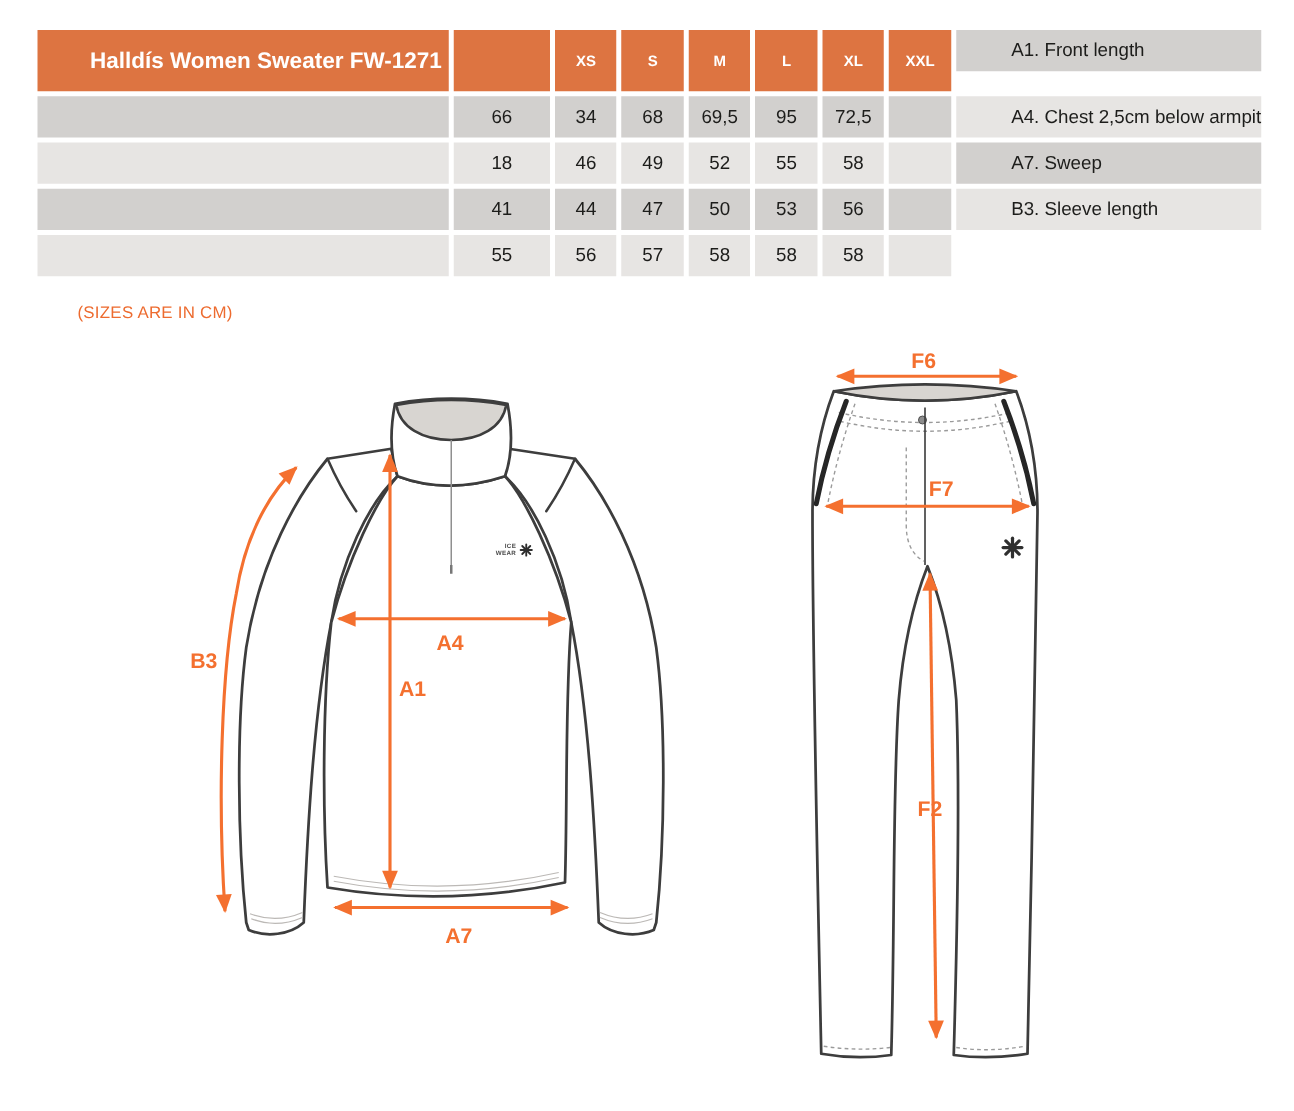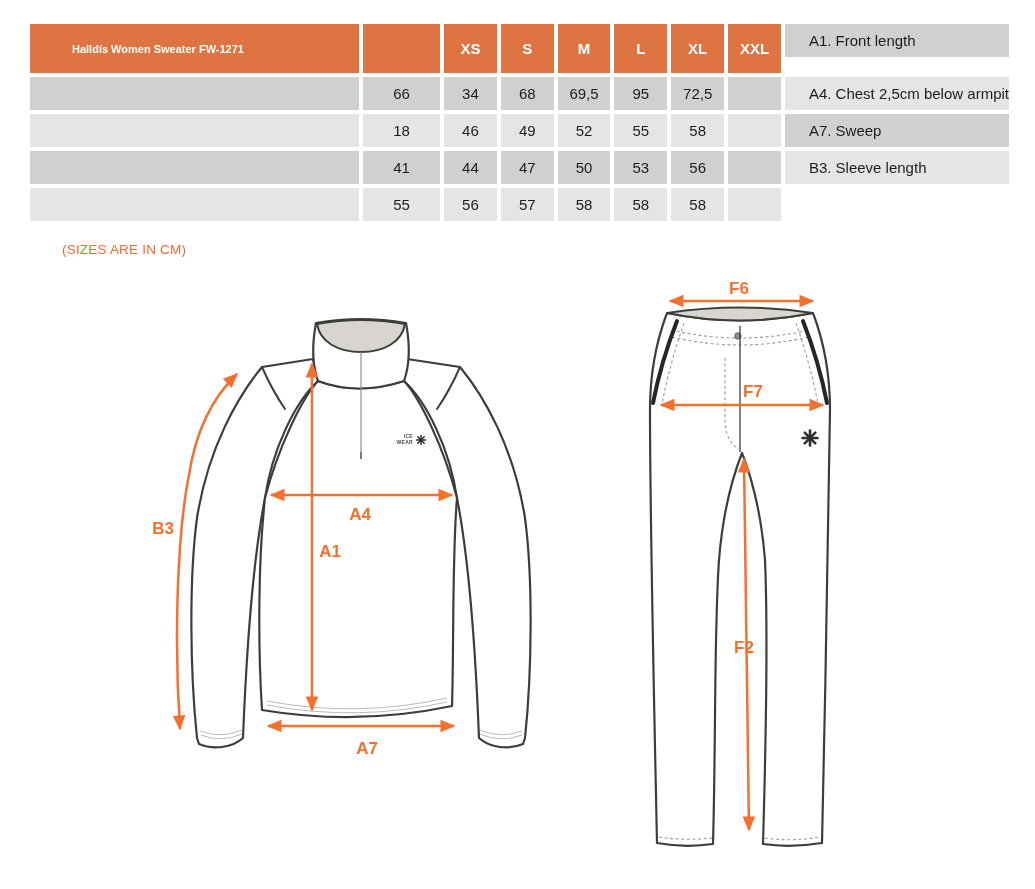--- a/index.html
+++ b/index.html
@@ -11,23 +11,23 @@
     --ink:#1d1d1b;
     --line:#3d3d3d;
   }
   html,body{margin:0;padding:0;background:#fff;}
   .page{position:relative;width:1035px;height:889px;background:#fff;overflow:hidden;
         font-family:"Liberation Sans",sans-serif;}
   .size-table{position:absolute;left:30px;top:24px;width:979px;display:grid;
       grid-template-columns:329px 77px repeat(7,1fr);gap:4px;}
   .cell{height:33px;display:flex;align-items:center;justify-content:center;
       font-size:15px;color:var(--ink);white-space:nowrap;}
-  .cell.header{height:49px;background:var(--orange);color:#fff;font-weight:bold;font-size:15px;}
-  .cell.title{justify-content:flex-start;padding-left:42px;font-size:11px;}
-  .cell.label{justify-content:flex-start;padding-left:24px;text-align:right;}
+  .cell.header{height:49px;background:var(--orange);color:#fff;font-weight:bold;font-size:12px;}
+  .cell.title{justify-content:flex-start;padding-left:42px;font-size:18px;}
+  .cell.label{justify-content:flex-start;padding-left:44px;text-align:right;}
   .cell.r-dark{background:var(--row-dark);}
   .cell.r-light{background:var(--row-light);}
   .sizes-note{position:absolute;left:62px;top:242px;font-size:13.5px;font-weight:normal;
       letter-spacing:.2px;color:var(--note);}
   svg.diagrams{position:absolute;left:0;top:270px;}
   .garment{fill:#fff;stroke:var(--line);stroke-width:2.2;stroke-linejoin:round;}
   .inner-gray{fill:#d8d5d1;stroke:var(--line);stroke-width:2;}
   .seam{fill:none;stroke:var(--line);stroke-width:2;stroke-linecap:round;}
   .thin{fill:none;stroke:#bcb9b6;stroke-width:1;}
   .mid{fill:none;stroke:#8f8f8f;stroke-width:1.2;}

